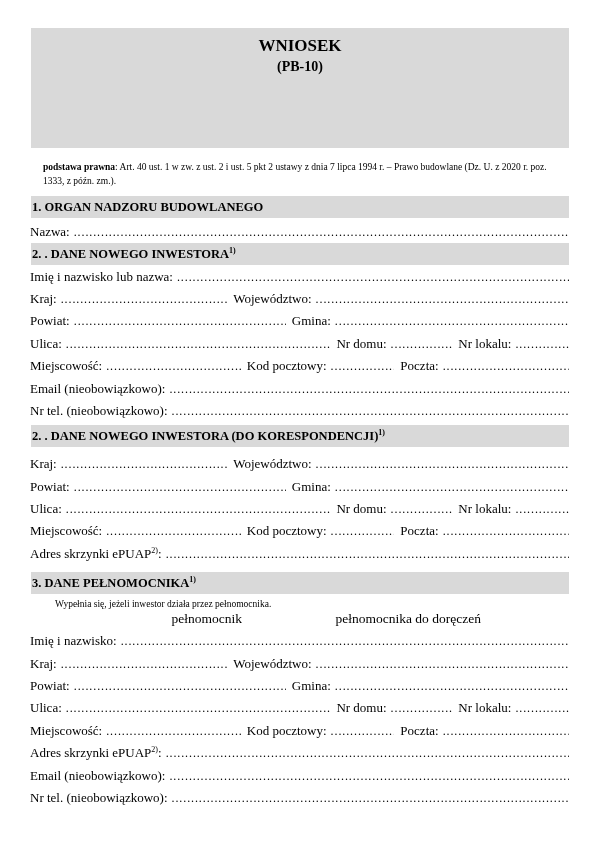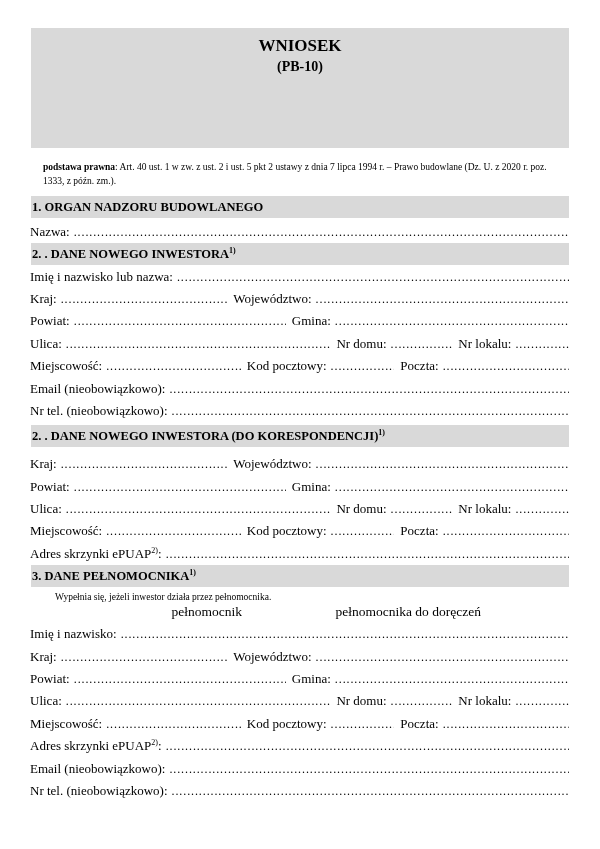--- a/index.html
+++ b/index.html
@@ -64,21 +64,21 @@
     font-size:12px; letter-spacing:0.9px;
     padding-left:4px;
   }
   
   section[data-name="form-section-organ"]        { margin-top:8px; }
   section[data-name="form-section-organ"] .rows  { margin-top:3px; }
   section[data-name="form-section-inwestor"]       { margin-top:0; }
   section[data-name="form-section-inwestor"] .rows { margin-top:0; }
   section[data-name="form-section-inwestor-korespondencja"]       { margin-top:3px; }
   section[data-name="form-section-inwestor-korespondencja"] .rows { margin-top:6px; }
-  section[data-name="form-section-pelnomocnik"]       { }
+  section[data-name="form-section-pelnomocnik"]       { margin-top:7px; }
   section[data-name="form-section-pelnomocnik"] .note { margin-top:4px; }
   section[data-name="form-section-pelnomocnik"] .rows { margin-top:3px; }
 </style>
 </head>
 <body>
 
 <div class="page" data-name="document-page">
 
   <div class="title-box" data-name="form-title-box">
     <div class="title-heading" data-name="form-title-heading">WNIOSEK</div>

